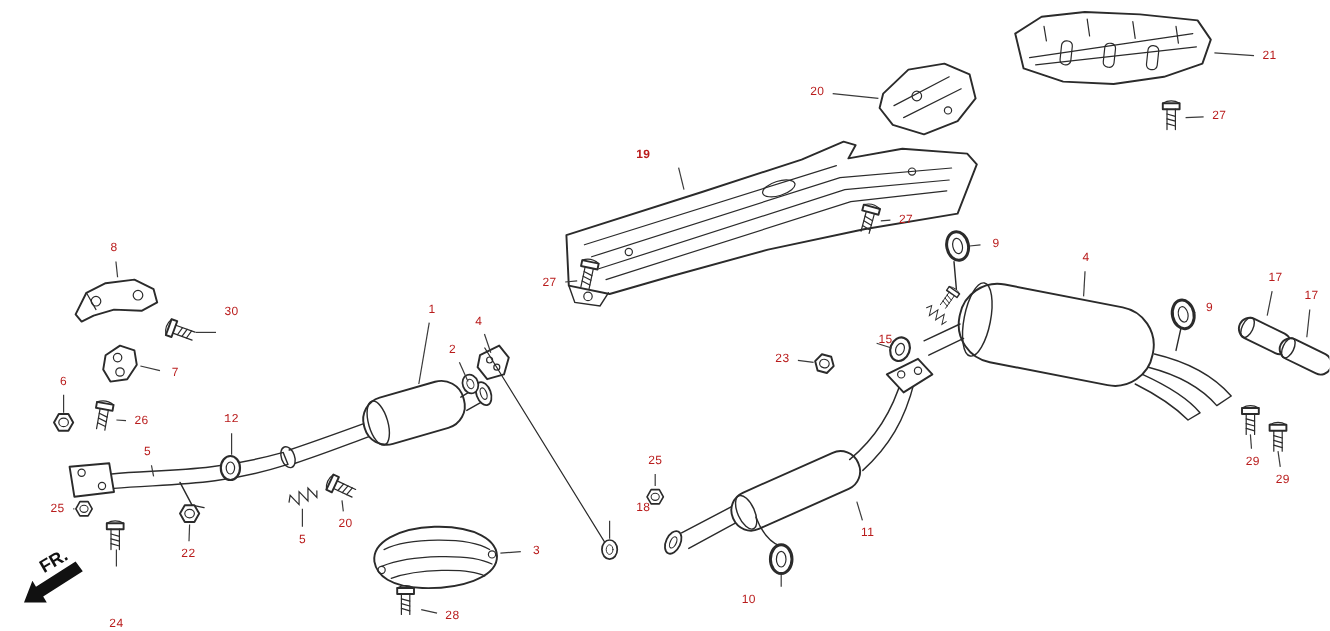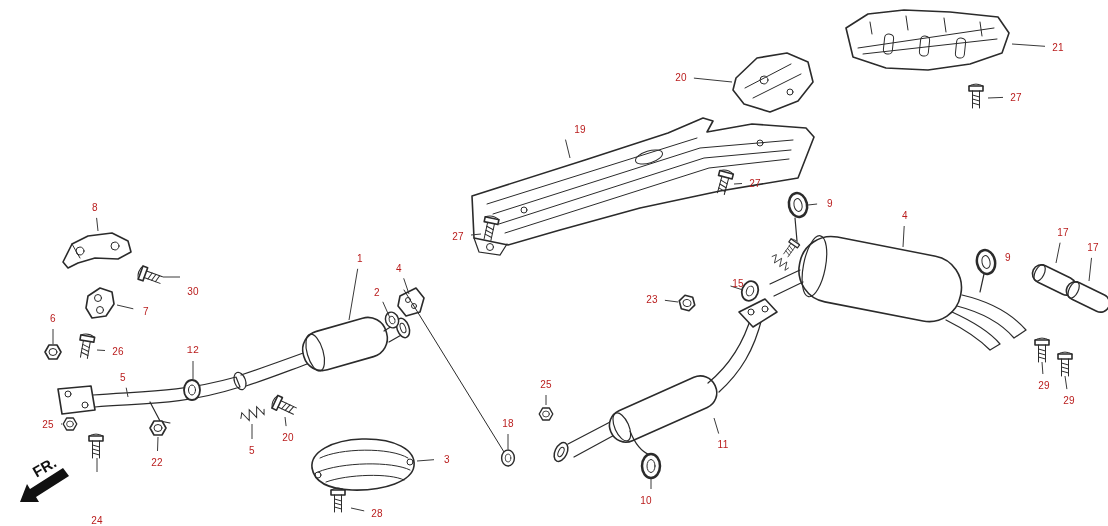--- a/index.html
+++ b/index.html
@@ -244,40 +244,40 @@
       <span class="part-label" style="left: 360px; top: 258px;">1</span>
       <span class="part-label" style="left: 377px; top: 292px;">2</span>
       <span class="part-label" style="left: 399px; top: 268px;">4</span>
       <span class="part-label" style="left: 447px; top: 459px;">3</span>
       <span class="part-label" style="left: 123px; top: 377px;">5</span>
       <span class="part-label" style="left: 53px; top: 318px;">6</span>
       <span class="part-label" style="left: 146px; top: 311px;">7</span>
       <span class="part-label" style="left: 95px; top: 207px;">8</span>
       <span class="part-label" style="left: 830px; top: 203px;">9</span>
       <span class="part-label" style="left: 1008px; top: 257px;">9</span>
-      <span class="part-label" style="left: 646px; top: 500px;">10</span>
+      <span class="part-label" style="left: 624px; top: 500px;">10</span>
       <span class="part-label" style="left: 723px; top: 444px;">11</span>
       <span class="part-label" style="left: 193px; top: 350px; font-family: Liberation Mono, monospace;">12</span>
       <span class="part-label" style="left: 252px; top: 450px;">5</span>
       <span class="part-label" style="left: 288px; top: 437px;">20</span>
       <span class="part-label" style="left: 738px; top: 283px;">15</span>
       <span class="part-label" style="left: 905px; top: 215px;">4</span>
       <span class="part-label" style="left: 1063px; top: 232px;">17</span>
       <span class="part-label" style="left: 1093px; top: 247px;">17</span>
-      <span class="part-label" style="left: 508px; top: 423px;">18</span>
-      <span class="part-label" style="left: 580px; top: 129px;">19</span>
+      <span class="part-label" style="left: 536px; top: 423px;">18</span>
+      <span class="part-label" style="left: 536px; top: 129px; font-weight: bold;">19</span>
       <span class="part-label" style="left: 681px; top: 77px;">20</span>
       <span class="part-label" style="left: 1058px; top: 47px;">21</span>
       <span class="part-label" style="left: 157px; top: 462px;">22</span>
       <span class="part-label" style="left: 652px; top: 299px;">23</span>
       <span class="part-label" style="left: 97px; top: 483px; margin-top: 37px;">24</span>
       <span class="part-label" style="left: 48px; top: 424px;">25</span>
       <span class="part-label" style="left: 546px; top: 384px;">25</span>
       <span class="part-label" style="left: 118px; top: 351px;">26</span>
       <span class="part-label" style="left: 1016px; top: 97px;">27</span>
       <span class="part-label" style="left: 755px; top: 183px;">27</span>
       <span class="part-label" style="left: 458px; top: 236px;">27</span>
       <span class="part-label" style="left: 377px; top: 513px;">28</span>
       <span class="part-label" style="left: 1044px; top: 385px;">29</span>
       <span class="part-label" style="left: 1069px; top: 400px;">29</span>
-      <span class="part-label" style="left: 193px; top: 291px; text-align: center;">30</span>
+      <span class="part-label" style="left: 193px; top: 260px; text-align: center;">30</span>
     </div>
 </div>
 
 </body></html>

